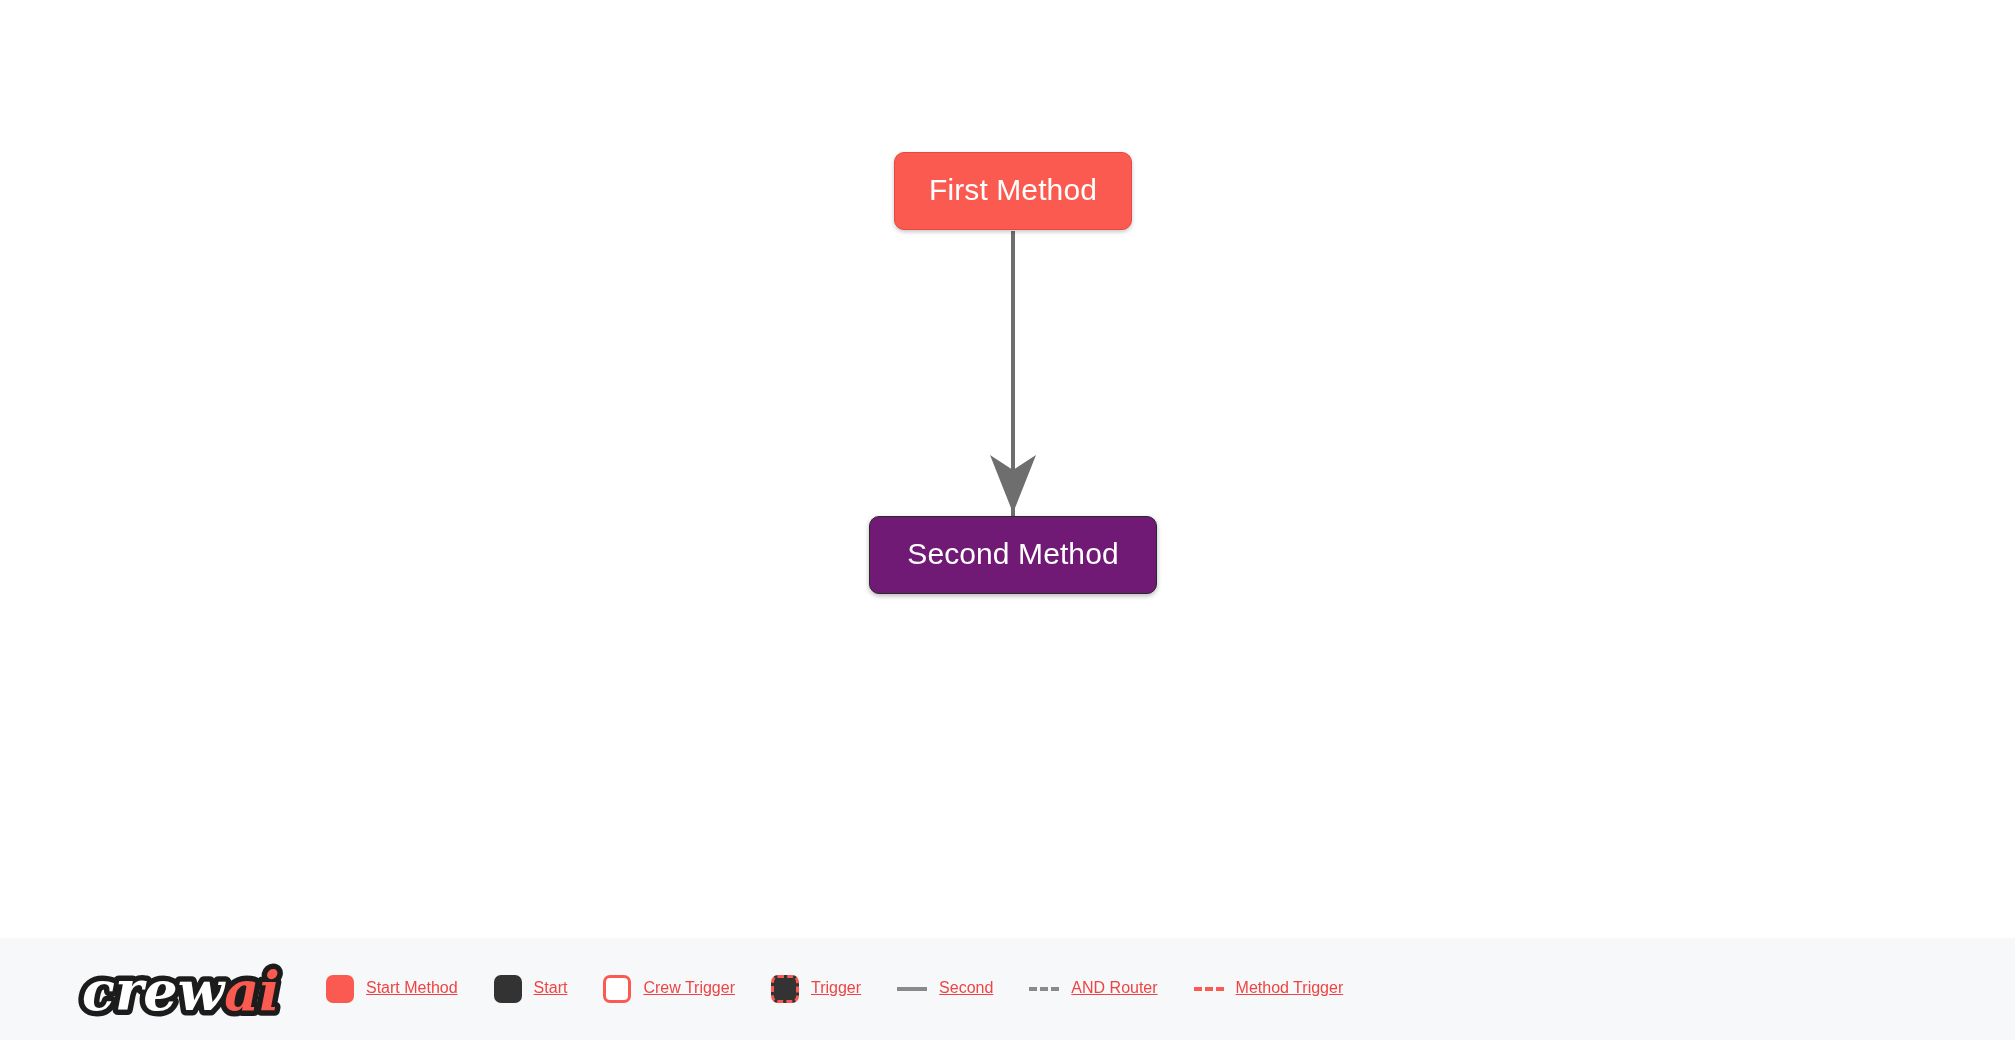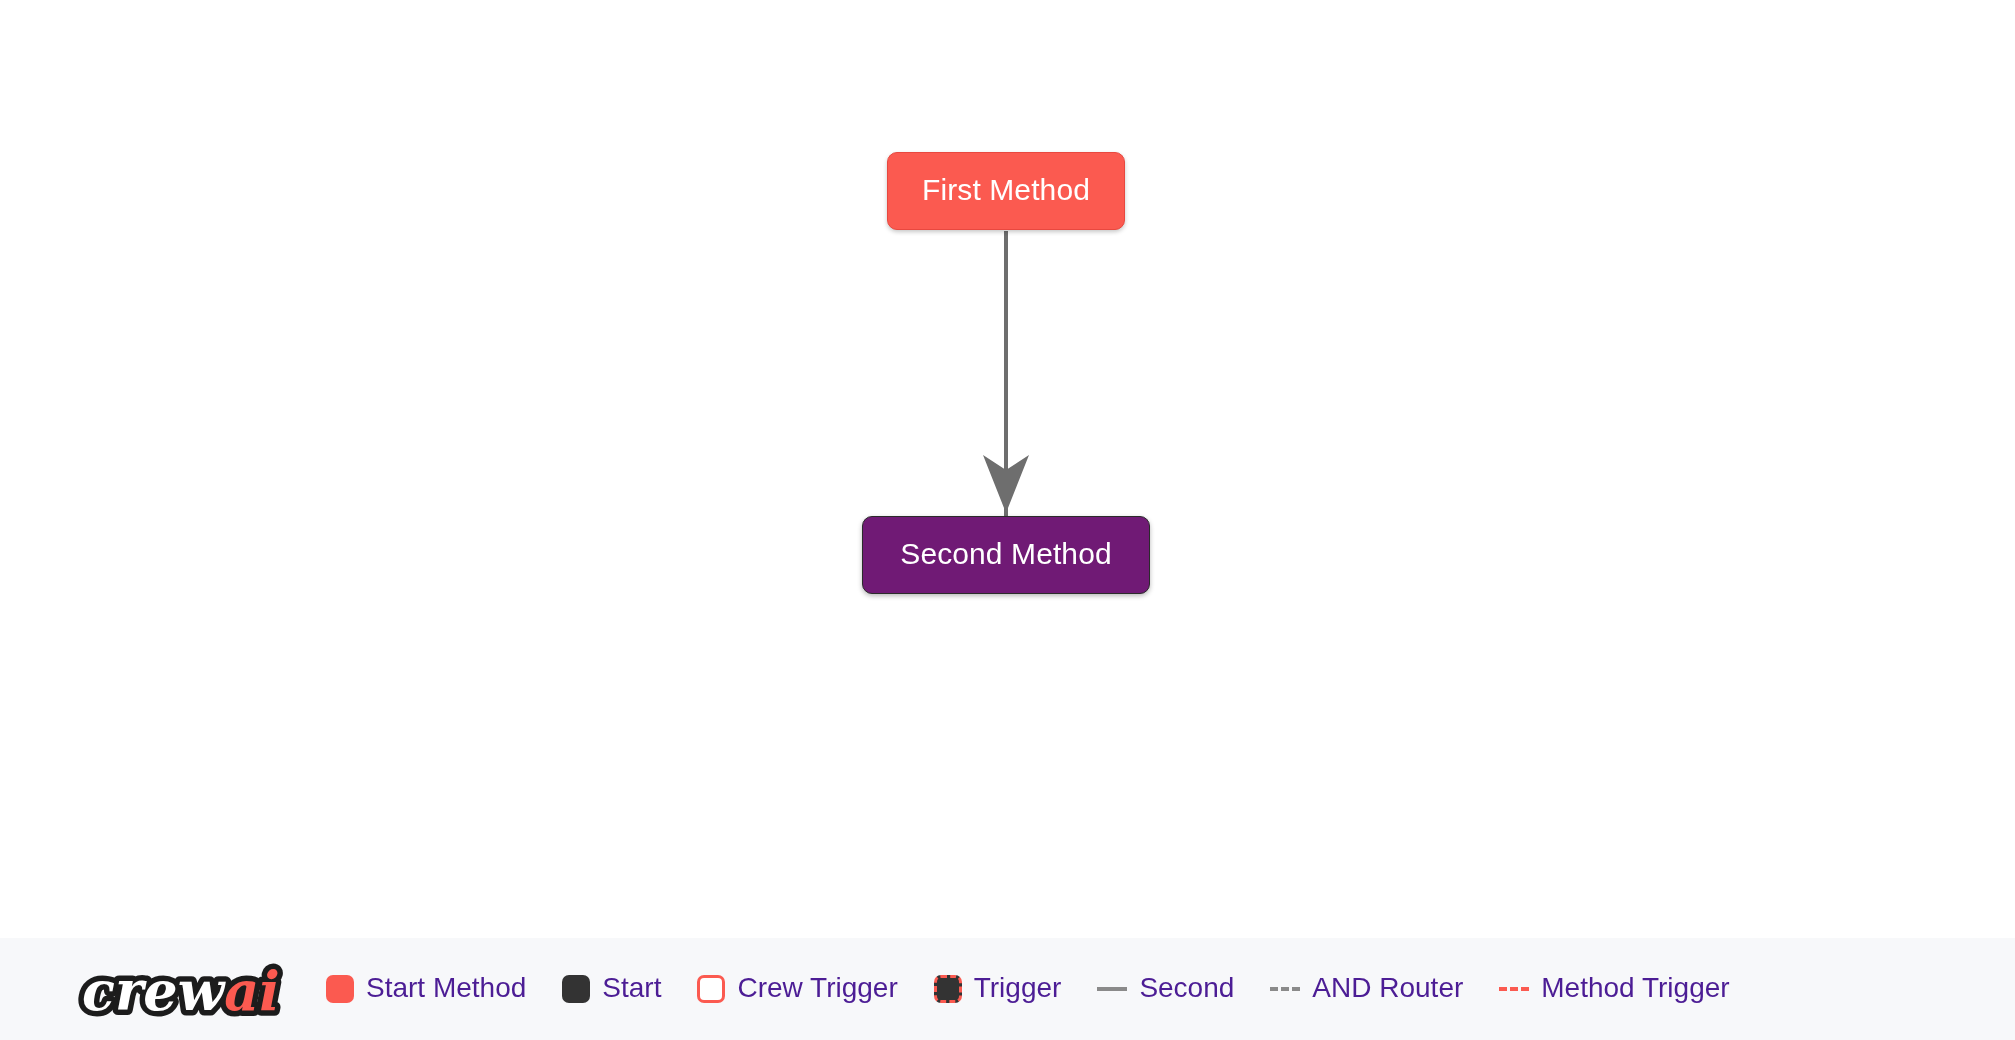--- a/index.html
+++ b/index.html
@@ -11,21 +11,21 @@
     height: 1040px;
     background: #ffffff;
     font-family: "Liberation Sans", sans-serif;
     overflow: hidden;
     position: relative;
   }
 
   
   #flow-canvas {
     position: absolute;
-    left: 0;
+    left: 7px;
     top: 0;
     width: 1695px;
     height: 938px;
     background: #ffffff;
   }
 
   #edge-layer {
     position: absolute;
     left: 0;
     top: 0;
@@ -99,25 +99,26 @@
     gap: 36px;
   }
 
   .legend-item {
     display: flex;
     align-items: center;
     gap: 12px;
   }
 
   .legend-label {
-    font-size: 28px;
-    color: #4c1d95;
+    font-size: 16px;
+    color: #ef4444;
     line-height: 1;
     white-space: nowrap;
     padding-bottom: 2px;
+    text-decoration: underline;
   }
 
   .swatch {
     width: 28px;
     height: 28px;
     border-radius: 7px;
     box-sizing: border-box;
     flex: 0 0 auto;
   }
   .swatch-start  { background: #fb5a50; }

